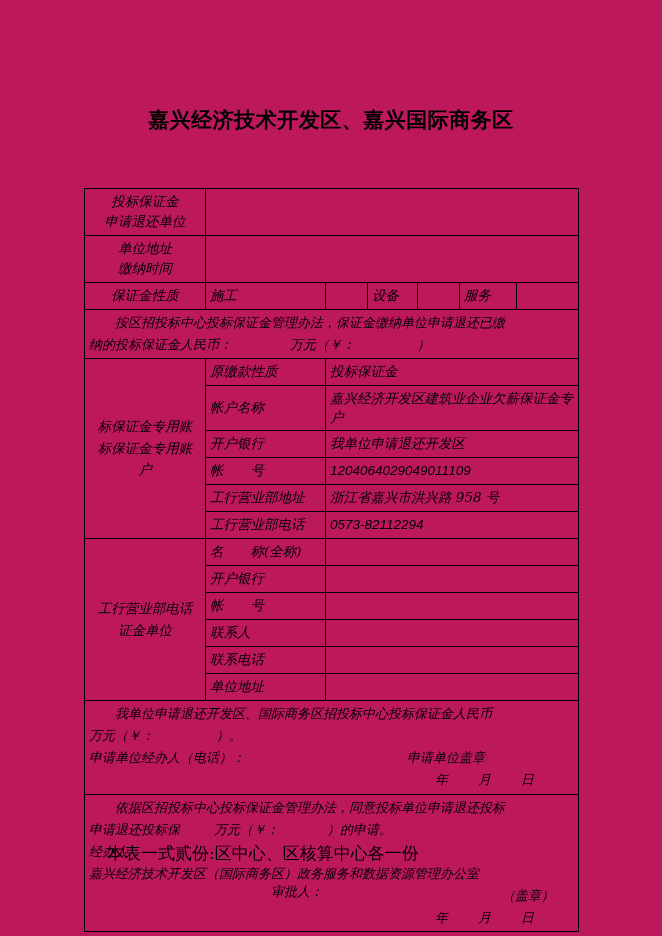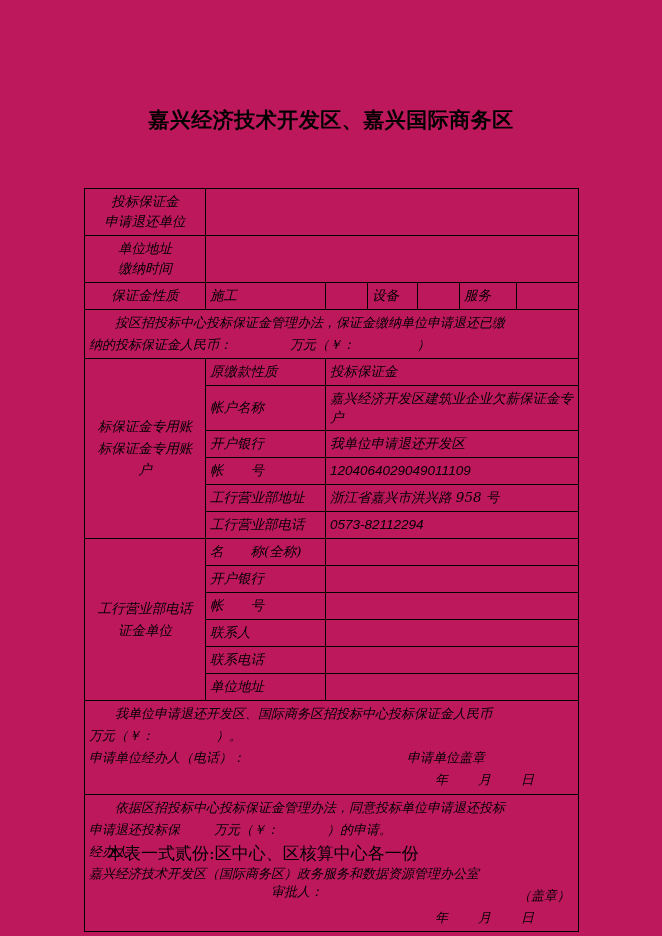--- a/index.html
+++ b/index.html
@@ -86,21 +86,21 @@
   .para .ln { display: block; }
 
   .sign-row {
     display: block;
     position: relative;
     height: 1.7em;
   }
   .sign-left  { position: absolute; left: 0; }
   .sign-right { position: absolute; left: 318px; }
   .sign-right2 { position: absolute; left: 330px; }
-  .sign-far   { position: absolute; right: 4px; }
+  .sign-far   { position: absolute; right: 20px; }
 
   .ymd { letter-spacing: 0; margin-left: 16px; }
   .ymd span { display: inline-block; }
 
   
   .footer-note {
     position: absolute;
     left: 84px;
     top: 842px;
     font-size: 17px;

